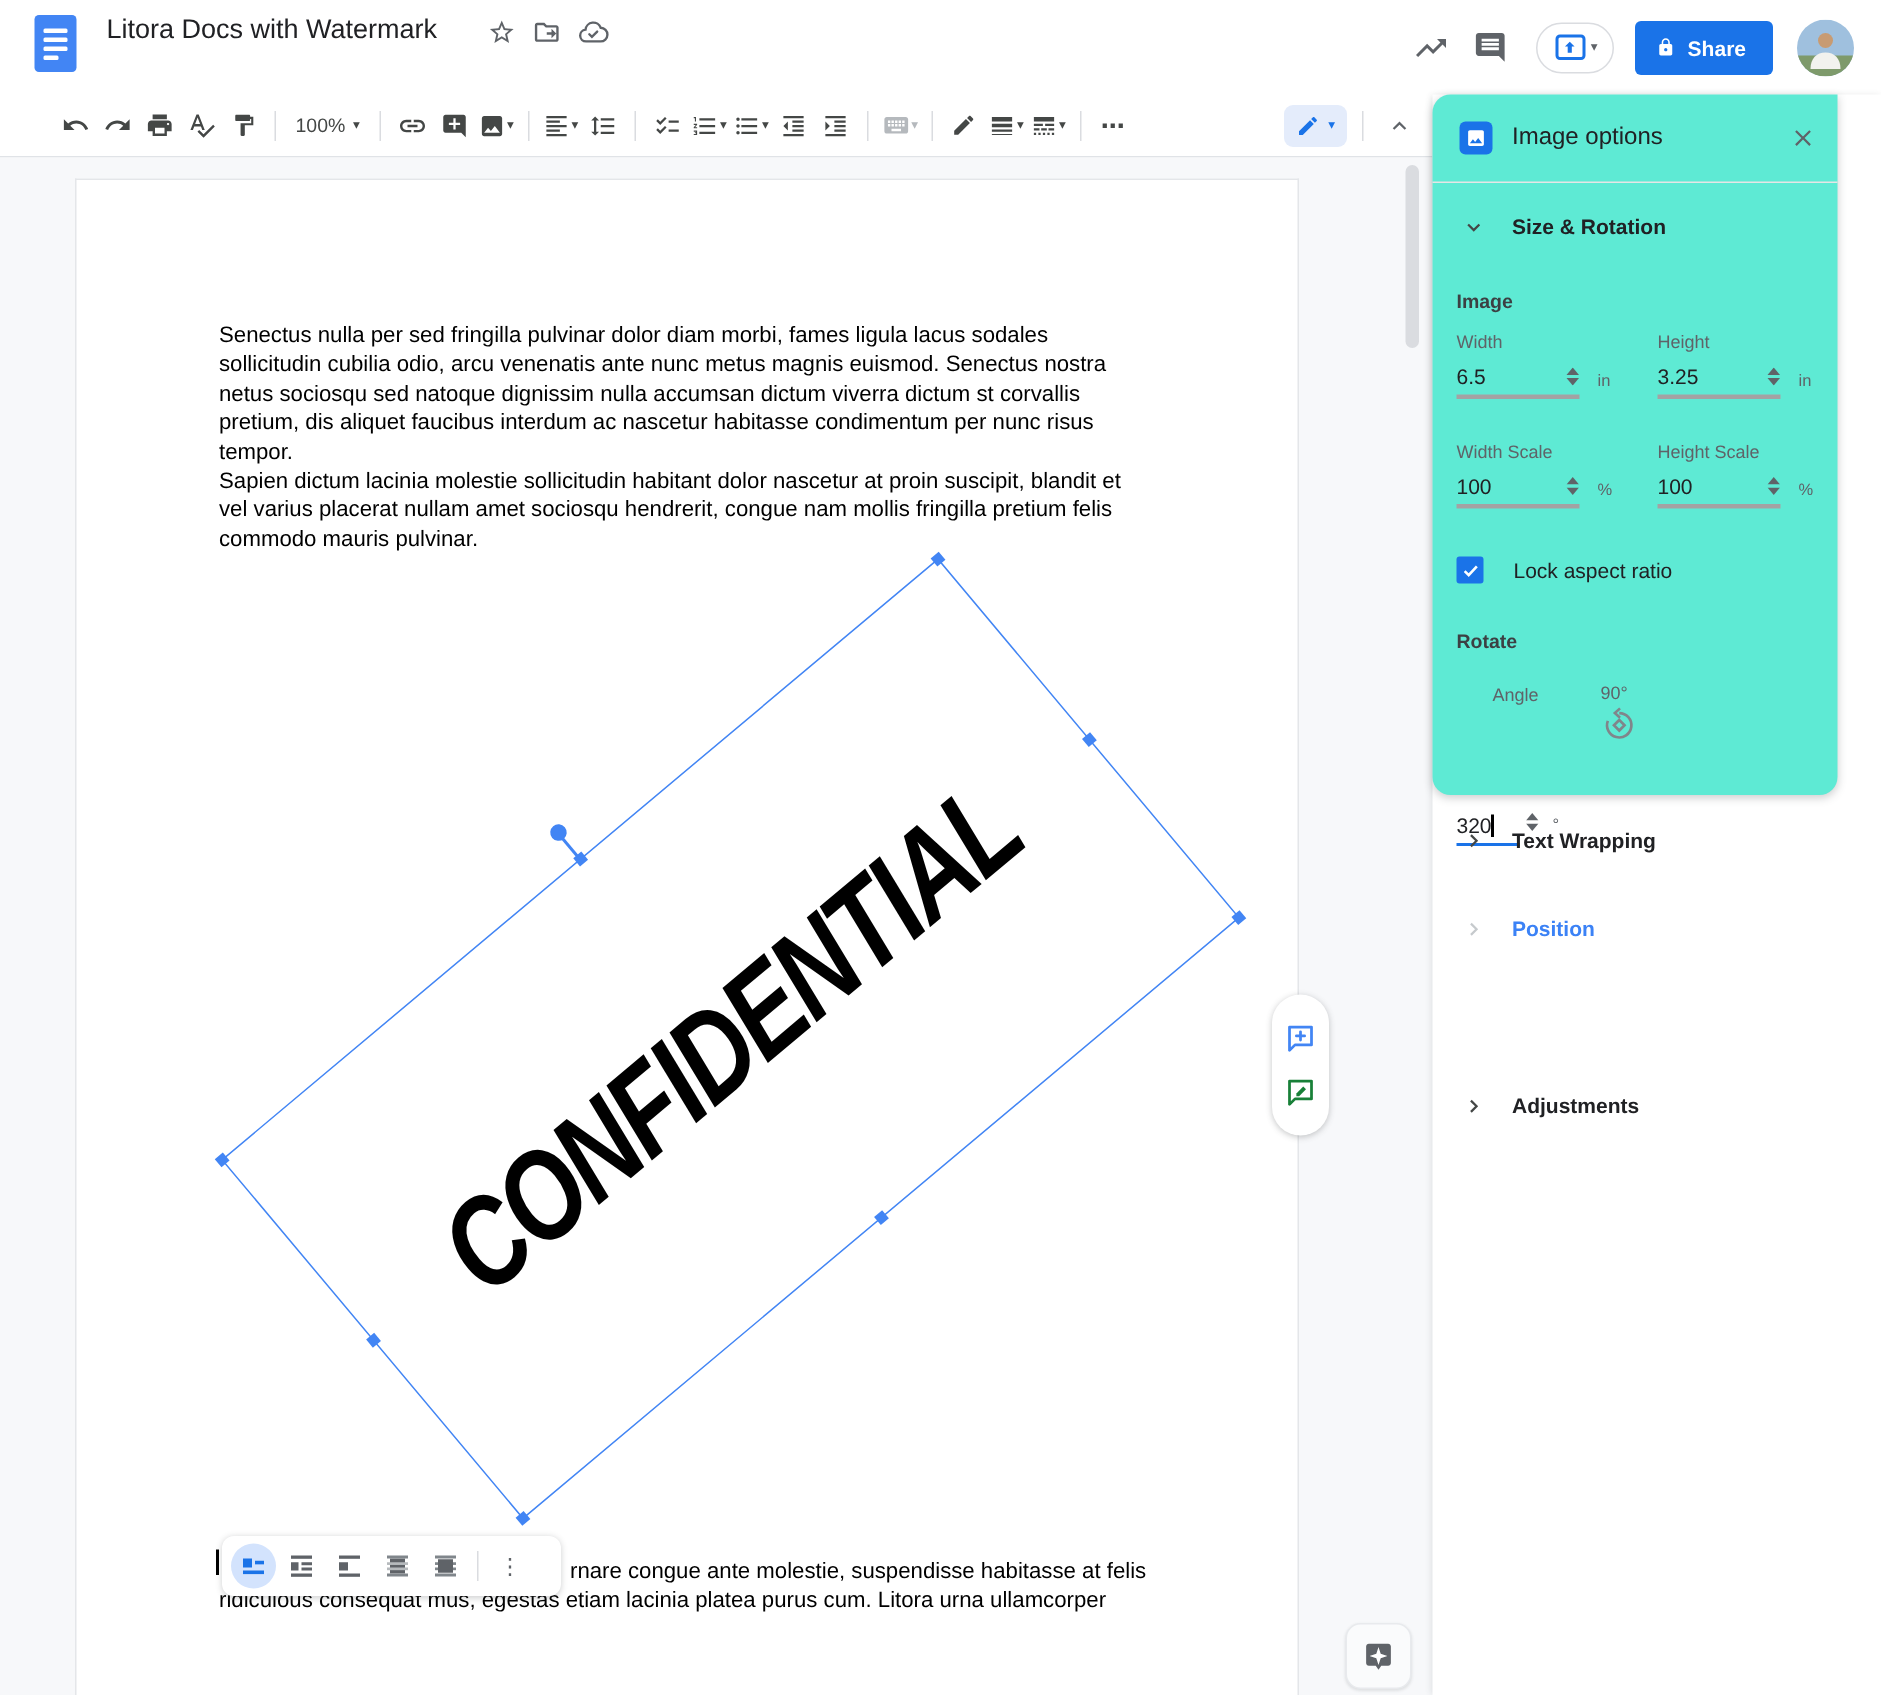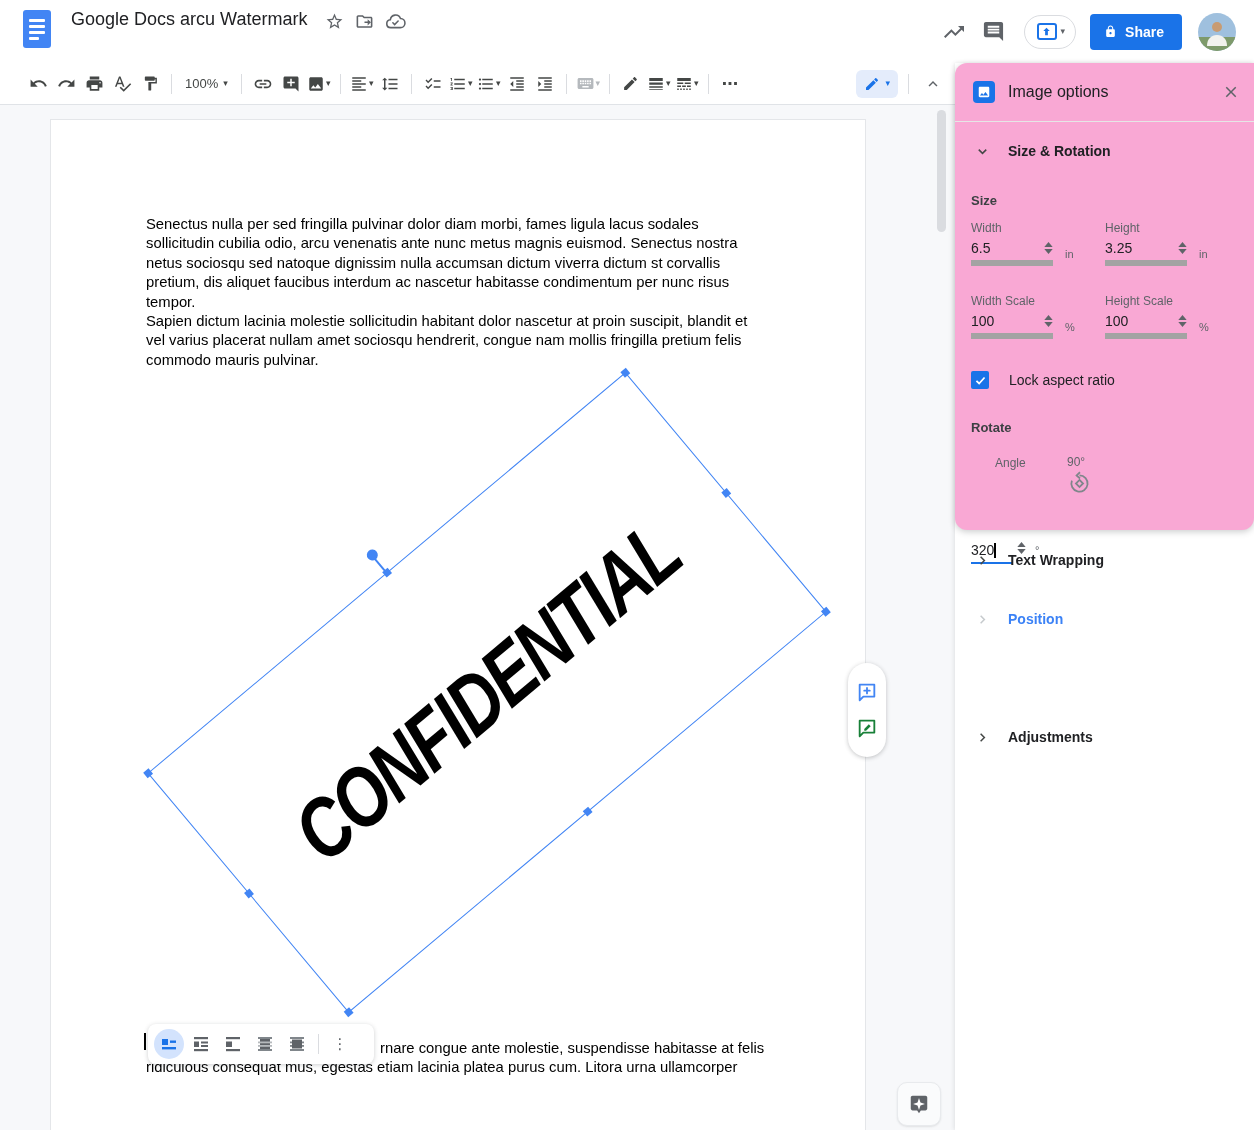--- a/index.html
+++ b/index.html
@@ -17,21 +17,21 @@
   .menu-item { font-size:14px; color:#202124; padding:3px 7px; border-radius:4px; cursor:default; }
   .last-edit { font-size:13px; color:#5f6368; text-decoration:underline; margin-left:14px; }
   .hdr-right { position:absolute; right:0; top:0; height:63px; display:flex; align-items:center; }
   .hdr-icon-btn { width:40px; height:40px; display:flex; align-items:center; justify-content:center; border-radius:50%; }
   .present-btn { display:flex; align-items:center; gap:4px; border:1px solid #dadce0; border-radius:17px; height:34px; padding:0 10px 0 12px; margin-left:10px; background:#fff; }
   .present-sq { width:20px; height:17px; border:2px solid #1a73e8; border-radius:3px; display:flex; align-items:center; justify-content:center; }
   .share-btn { display:flex; align-items:center; gap:8px; background:#1a73e8; color:#fff; height:36px; padding:0 18px 0 14px; border-radius:4px; margin-left:14px; font-size:14px; font-weight:bold; }
   .avatar { width:38px; height:38px; border-radius:50%; overflow:hidden; margin:0 18px 0 16px; }
 
   
-  .toolbar { position:absolute; left:0; top:63px; width:955px; height:42px; background:#fff; border-bottom:1px solid #e0e3e7; display:flex; align-items:center; padding-left:24px; }
+  .toolbar { position:absolute; left:0; top:63px; width:955px; height:42px; background:#fff; border-bottom:1px solid #e0e3e7; display:flex; align-items:center; padding-left:36px; }
   .tb-btn { height:28px; min-width:28px; display:flex; align-items:center; justify-content:center; border-radius:4px; color:#444746; gap:1px; }
   .tb-div { width:1px; height:20px; background:#dadce0; margin:0 7px; }
   .tb-caret { font-size:9px; color:#444746; line-height:1; }
   .zoom-ctl { display:flex; align-items:center; gap:5px; font-size:13px; color:#444746; padding:0 6px; }
   .edit-chip { background:#e4ecfb; border-radius:6px; height:28px; padding:0 8px; display:flex; align-items:center; gap:5px; margin-left:auto; }
   .edit-chip .tb-caret { color:#1a73e8; }
   .gray-ico { color:#9aa0a6 !important; }
 
   
   .main-bg { position:absolute; left:0; top:105px; width:1254px; height:1025px; background:#f7f8fa; }
@@ -57,30 +57,30 @@
   .text-caret { position:absolute; left:144px; top:1033px; width:1.5px; height:17px; background:#000; }
   .frag { position:absolute; font-size:14.8px; line-height:19.4px; color:#000; white-space:nowrap; }
 
   
   .scroll-thumb { position:absolute; left:937px; top:110px; width:9px; height:122px; background:#dadce0; border-radius:5px; }
   .explore-btn { position:absolute; left:897px; top:1082px; width:44px; height:44px; background:#fafbfc; border:1px solid #e8eaed; border-radius:10px; display:flex; align-items:center; justify-content:center; box-shadow:0 1px 2px rgba(60,64,67,.12); }
   .collapse-btn { position:absolute; left:1232px; top:1078px; width:44px; height:44px; background:#fff; border-radius:50%; box-shadow:0 1px 4px rgba(60,64,67,.3); display:flex; align-items:center; justify-content:center; }
 
   
   .panel { position:absolute; left:955px; top:63px; width:299px; height:1067px; background:#fff; box-shadow:-1px 0 4px rgba(60,64,67,.12); }
-  .panel-card { position:absolute; left:0; top:0; width:299px; height:467px; background:#f9a8d4; border-radius:12px 0 12px 12px; box-shadow:0 2px 6px rgba(60,64,67,.25); }
+  .panel-card { position:absolute; left:0; top:0; width:270px; height:467px; background:#5eead4; border-radius:12px 0 12px 12px; box-shadow:0 2px 6px rgba(60,64,67,.25); }
   .panel-hdr { position:absolute; left:0; top:0; width:100%; height:59px; display:flex; align-items:center; padding:0 14px 0 18px; border-bottom:1px solid #e6e6e6; }
   .panel-hdr-icon { width:22px; height:22px; background:#1a73e8; border-radius:4px; display:flex; align-items:center; justify-content:center; }
   .panel-title { font-size:16px; color:#202124; margin-left:13px; flex:1; }
   .sec-expanded-hdr { position:absolute; left:20px; top:80px; display:flex; align-items:center; gap:18px; }
   .sec-hdr-label { font-size:14px; font-weight:bold; color:#202124; }
   .plabel-strong { position:absolute; font-size:13px; font-weight:bold; color:#3c4043; }
   .plabel { position:absolute; font-size:12px; color:#5f6368; }
   .punit { position:absolute; font-size:11px; color:#5f6368; }
-  .pfield { position:absolute; width:82px; border-bottom:6px solid #a3a3a3; height:28px; display:flex; align-items:flex-end; }
+  .pfield { position:absolute; width:82px; border-bottom:3px solid #a3a3a3; height:28px; display:flex; align-items:flex-end; }
   .pfield input { border:none; outline:none; width:56px; font-size:14px; color:#202124; font-family:inherit; background:transparent; padding-bottom:4px; }
   .spinner { display:flex; flex-direction:column; gap:2px; margin-left:auto; padding-bottom:6px; color:#5f6368; }
   .angle-field { position:absolute; left:16px; top:475px; width:42px; border-bottom:2px solid #1a73e8; height:26px; display:flex; align-items:flex-end; }
   .angle-val { font-size:14px; color:#202124; padding-bottom:4px; }
   .acaret { width:1.5px; height:15px; background:#000; margin-bottom:4px; }
   .checkbox { position:absolute; left:16px; top:308px; width:18px; height:18px; background:#1a73e8; border-radius:2px; display:flex; align-items:center; justify-content:center; }
   .chk-label { position:absolute; left:54px; top:309px; font-size:14px; color:#202124; }
   .sec-row { position:absolute; left:0; width:299px; height:48px; display:flex; align-items:center; padding-left:20px; gap:18px; }
   .sec-row .lbl { font-size:14px; font-weight:bold; color:#202124; }
   .sec-row.disabled .lbl { color:#3b82f6; }
@@ -89,21 +89,21 @@
 </head>
 <body>
 
 <div class="header">
   <div class="docs-icon">
     <i style="top:9px;width:16px"></i>
       <i style="top:15px;width:16px"></i>
       <i style="top:21px;width:16px"></i>
       <i style="top:27px;width:10px"></i>
   </div>
-  <div class="doc-title">Google Docs arcu Watermark</div>
+  <div class="doc-title">Litora Docs with Watermark</div>
   <div class="title-icons">
     <span>
       <svg width="19" height="19" viewBox="0 0 24 24" fill="#5f6368">
           <path d="M22 9.24l-7.19-.62L12 2 9.19 8.63 2 9.24l5.46 4.73L5.82 21 12 17.27 18.18 21l-1.63-7.03L22 9.24zM12 15.4l-3.76 2.27 1-4.28-3.32-2.88 4.38-.38L12 6.1l1.71 4.04 4.38.38-3.32 2.88 1 4.28L12 15.4z"></path>
         </svg>
     </span>
     <span>
       <svg width="19" height="19" viewBox="0 0 24 24" fill="#5f6368">
           <path d="M20 6h-8l-2-2H4c-1.1 0-2 .9-2 2v12c0 1.1.9 2 2 2h16c1.1 0 2-.9 2-2V8c0-1.1-.9-2-2-2zm0 12H4V6h5.17l2 2H20v10zm-8-4h4v3l4-4-4-4v3h-4v2z"></path>
         </svg>
@@ -398,21 +398,21 @@
       </span>
     </div>
 
     <div class="sec-expanded-hdr">
       <svg width="15" height="15" viewBox="0 0 24 24" fill="none" stroke="#444746" stroke-width="2.4">
           <path d="M6 9l6 6 6-6"></path>
         </svg>
       <span class="sec-hdr-label">Size &amp; Rotation</span>
     </div>
 
-    <span class="plabel-strong" style="left:16px; top:130px;">Size</span>
+    <span class="plabel-strong" style="left:16px; top:130px;">Image</span>
 
     <span class="plabel" style="left:16px; top:158px;">Width</span>
     <div class="pfield" style="left:16px; top:175px;">
       <input value="6.5" style="">
       <span class="spinner">
           <svg width="9" height="5" viewBox="0 0 10 6" fill="#5f6368">
             <path d="M5 0l5 6H0z"></path>
           </svg>
           <svg width="9" height="5" viewBox="0 0 10 6" fill="#5f6368">
             <path d="M5 6L0 0h10z"></path>

